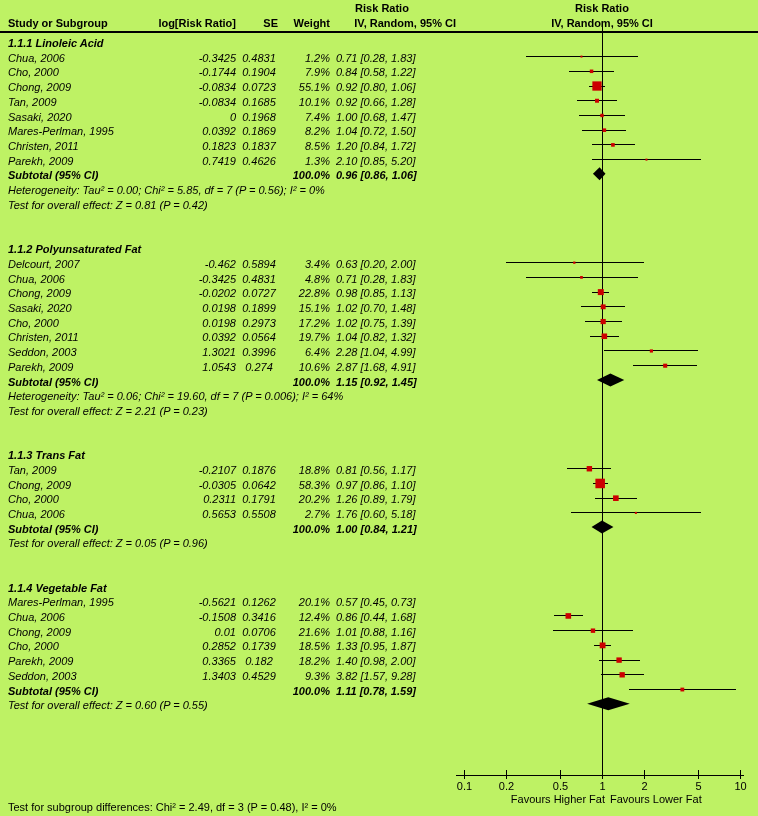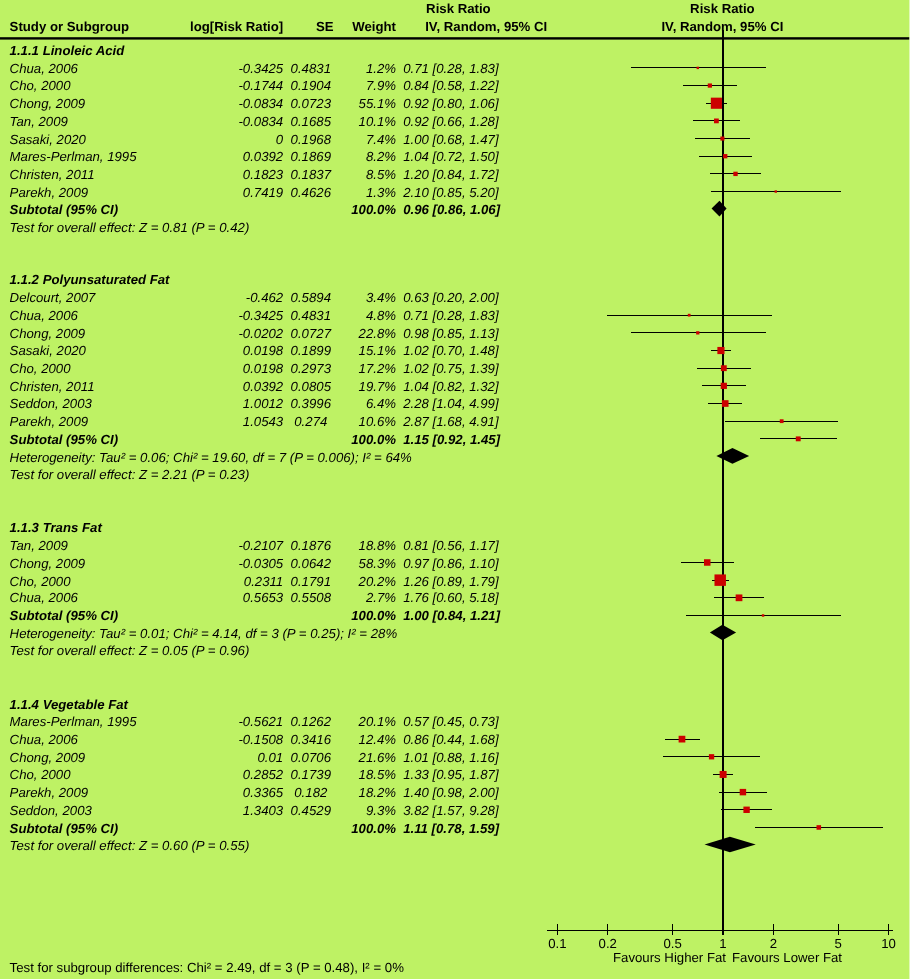--- a/index.html
+++ b/index.html
@@ -97,20 +97,23 @@
         <div class="c-se">0.4626</div>
         <div class="c-wt">1.3%</div>
         <div class="c-ci">2.10 [0.85, 5.20]</div>
       </div>
       <div class="row">
         <div class="c-study b">Subtotal (95% CI)</div>
         <div class="c-wt b">100.0%</div>
         <div class="c-ci b">0.96 [0.86, 1.06]</div>
       </div>
       <div class="row">
+        <div class="c-full">Heterogeneity: Tau² = 0.00; Chi² = 5.85, df = 7 (P = 0.56); I² = 0%</div>
+      </div>
+      <div class="row">
         <div class="c-full">Test for overall effect: Z = 0.81 (P = 0.42)</div>
       </div>
       <div class="row"></div>
       <div class="row"></div>
       <div class="row">
         <div class="c-full b">1.1.2 Polyunsaturated Fat</div>
       </div>
       <div class="row">
         <div class="c-study">Delcourt, 2007</div>
         <div class="c-log">-0.462</div>
@@ -142,27 +145,27 @@
       <div class="row">
         <div class="c-study">Cho, 2000</div>
         <div class="c-log">0.0198</div>
         <div class="c-se">0.2973</div>
         <div class="c-wt">17.2%</div>
         <div class="c-ci">1.02 [0.75, 1.39]</div>
       </div>
       <div class="row">
         <div class="c-study">Christen, 2011</div>
         <div class="c-log">0.0392</div>
-        <div class="c-se">0.0805</div>
+        <div class="c-se">0.0564</div>
         <div class="c-wt">19.7%</div>
         <div class="c-ci">1.04 [0.82, 1.32]</div>
       </div>
       <div class="row">
         <div class="c-study">Seddon, 2003</div>
-        <div class="c-log">1.0012</div>
+        <div class="c-log">1.3021</div>
         <div class="c-se">0.3996</div>
         <div class="c-wt">6.4%</div>
         <div class="c-ci">2.28 [1.04, 4.99]</div>
       </div>
       <div class="row">
         <div class="c-study">Parekh, 2009</div>
         <div class="c-log">1.0543</div>
         <div class="c-se">0.274</div>
         <div class="c-wt">10.6%</div>
         <div class="c-ci">2.87 [1.68, 4.91]</div>
@@ -208,23 +211,20 @@
         <div class="c-study">Chua, 2006</div>
         <div class="c-log">0.5653</div>
         <div class="c-se">0.5508</div>
         <div class="c-wt">2.7%</div>
         <div class="c-ci">1.76 [0.60, 5.18]</div>
       </div>
       <div class="row">
         <div class="c-study b">Subtotal (95% CI)</div>
         <div class="c-wt b">100.0%</div>
         <div class="c-ci b">1.00 [0.84, 1.21]</div>
-      </div>
-      <div class="row">
-        <div class="c-full">Heterogeneity: Tau² = 0.01; Chi² = 4.14, df = 3 (P = 0.25); I² = 28%</div>
       </div>
       <div class="row">
         <div class="c-full">Test for overall effect: Z = 0.05 (P = 0.96)</div>
       </div>
       <div class="row"></div>
       <div class="row"></div>
       <div class="row">
         <div class="c-full b">1.1.4 Vegetable Fat</div>
       </div>
       <div class="row">

